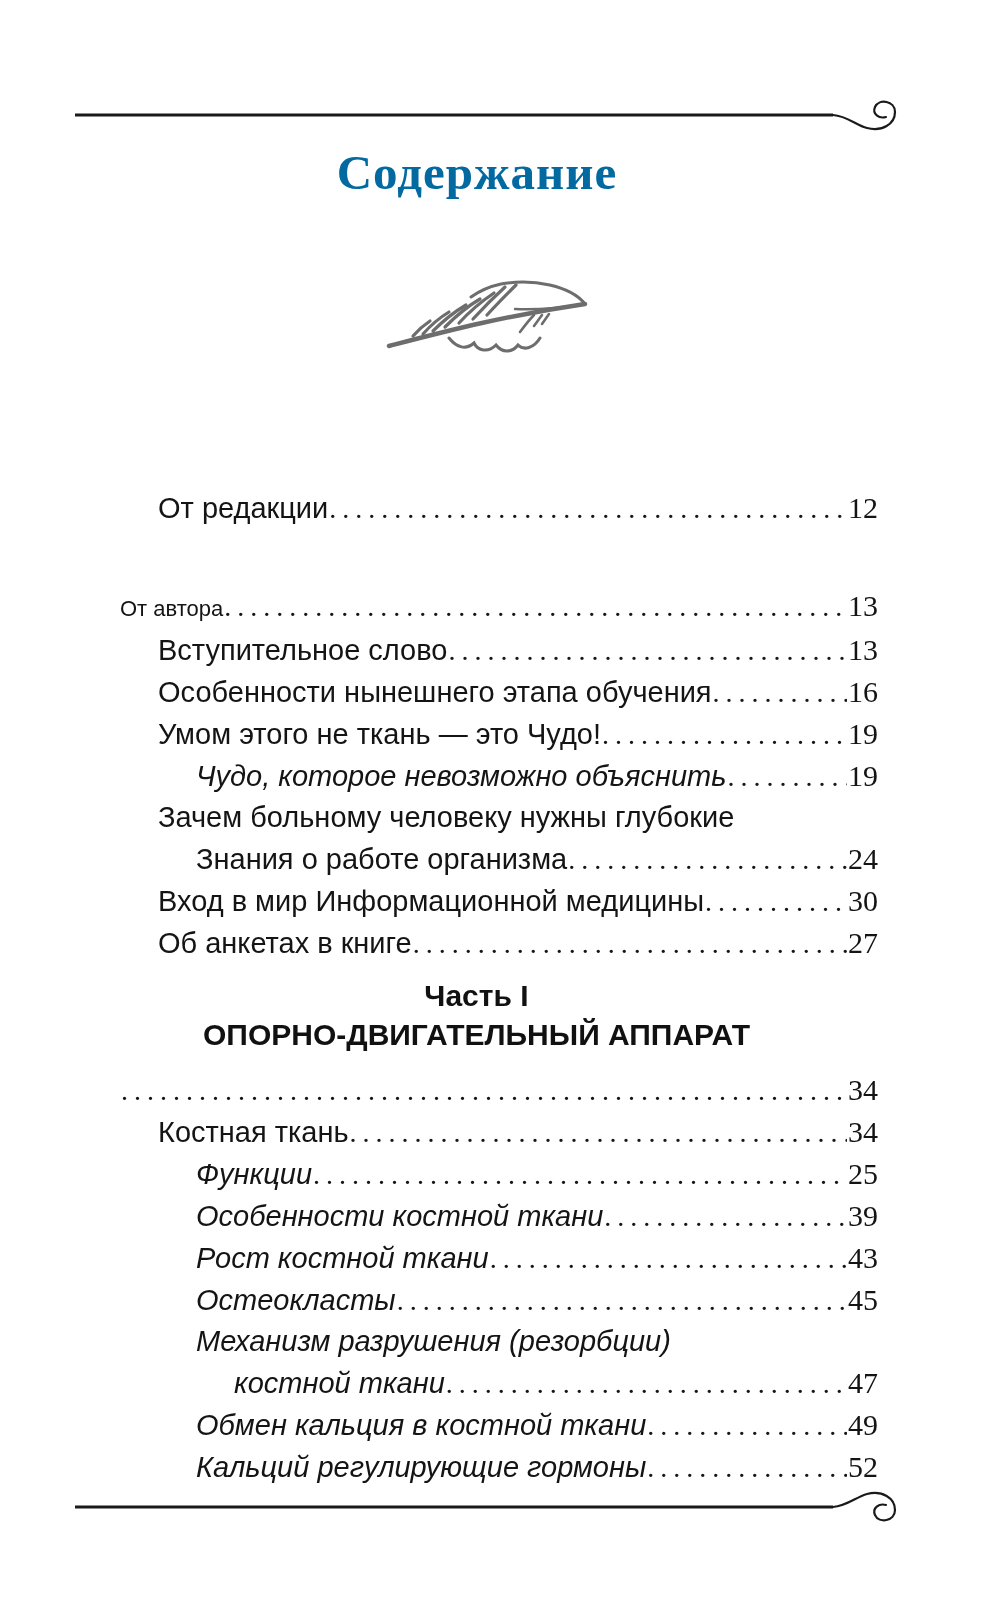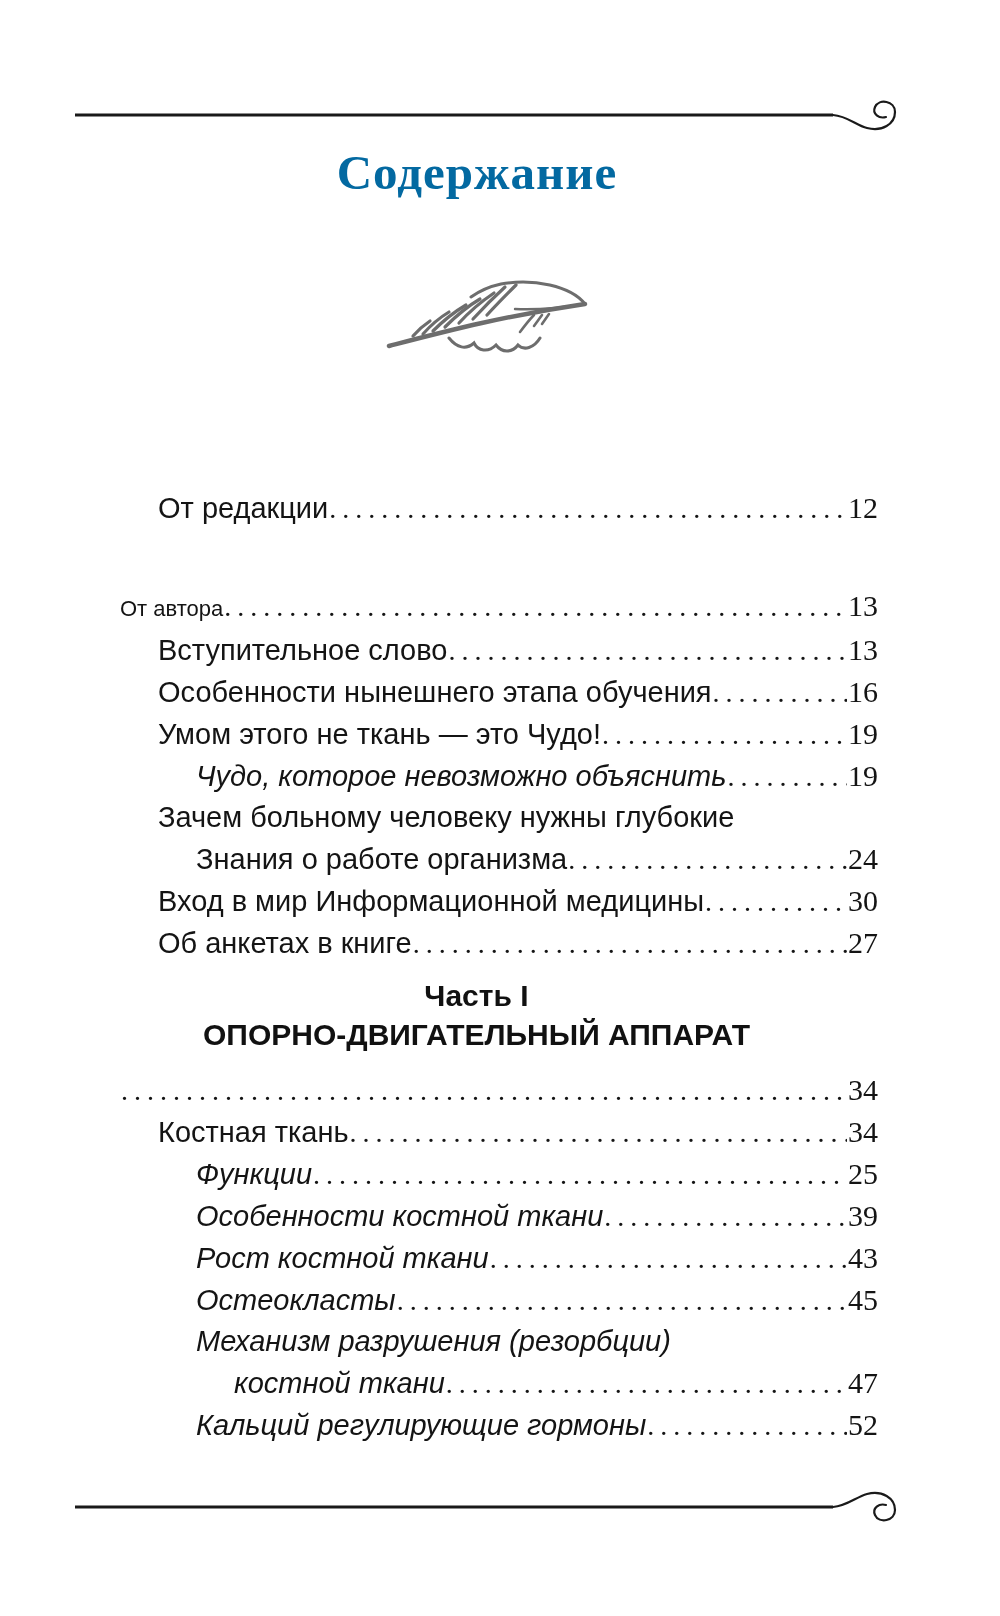--- a/index.html
+++ b/index.html
@@ -197,20 +197,25 @@
   <div class="row i2 it">
     <span class="label">Механизм разрушения (резорбции)</span>
   </div>
 
   <div class="row i3 it">
     <span class="label">костной ткани</span>
     <span class="dots"></span>
     <span class="pg">47</span>
   </div>
 
+  <div class="row i2 it">
+    <span class="label">Обмен кальция в костной ткани</span>
+    <span class="dots"></span>
+    <span class="pg">49</span>
+  </div>
 
   <div class="row i2 it">
     <span class="label">Кальций регулирующие гормоны</span>
     <span class="dots"></span>
     <span class="pg">52</span>
   </div>
 
 </div>
 
 <div class="rule rule-bottom">

